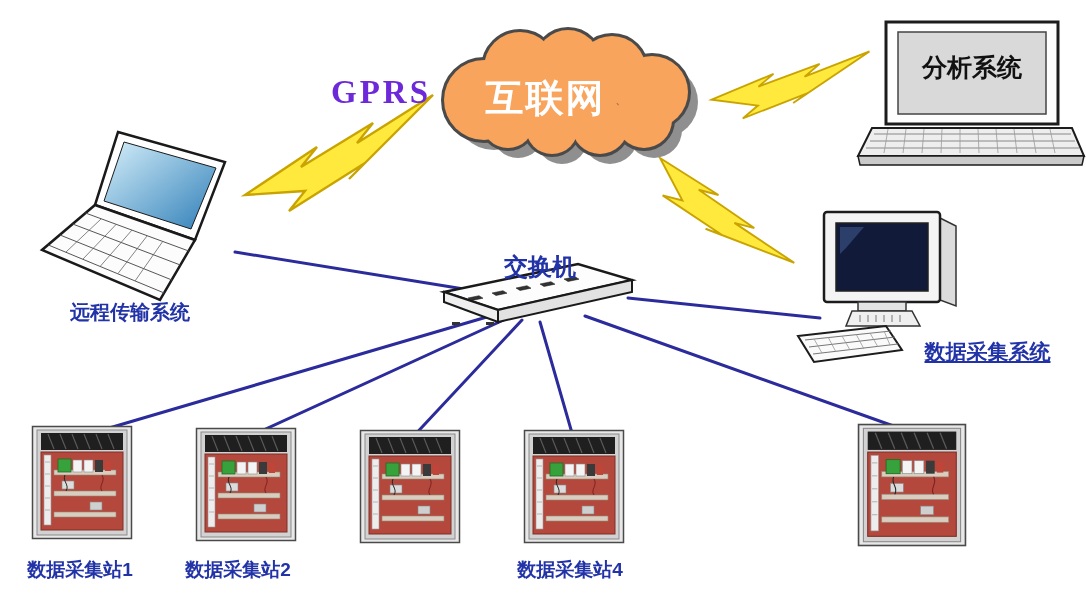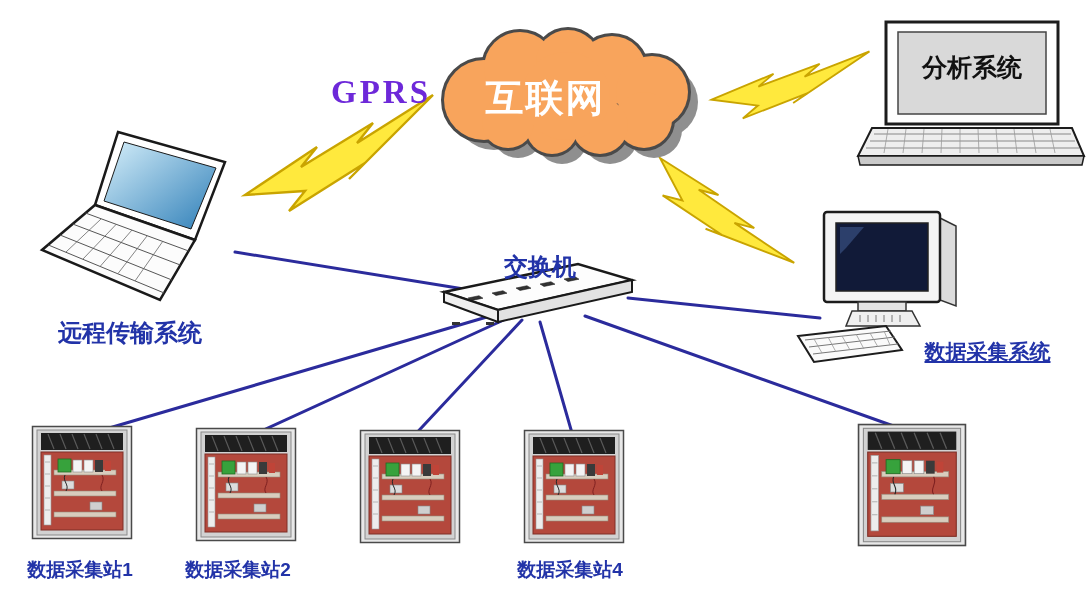--- a/index.html
+++ b/index.html
@@ -24,21 +24,21 @@
     left:316px;top:74px;width:130px;
     color:#6d28d9;
     font-family:"Liberation Serif", serif;
     font-weight:bold;font-size:33px;letter-spacing:3px;
   }
   .lbl-internet{
     left:458px;top:78px;width:175px;
     color:#ffffff;font-size:38px;font-weight:bold;letter-spacing:2px;
   }
   .lbl-switch{left:470px;top:220px;width:140px;font-size:24px;margin-top:34px;}
-  .lbl-remote{left:40px;top:320px;width:180px;font-size:24px;}
+  .lbl-remote{left:40px;top:301px;width:180px;font-size:20px;}
   .lbl-analysis{left:898px;top:54px;width:148px;font-size:25px;color:#111111;font-weight:600;}
   .lbl-acquisition{left:905px;top:340px;width:165px;font-size:21px;text-decoration:underline;}
   .lbl-station{top:560px;width:130px;font-size:19px;}
   .lbl-st1{left:15px;}
   .lbl-st2{left:173px;}
   .lbl-st3{left:339px;}
   .lbl-st4{left:505px;}
   .lbl-stN{left:851px;}
 </style>
 </head>

